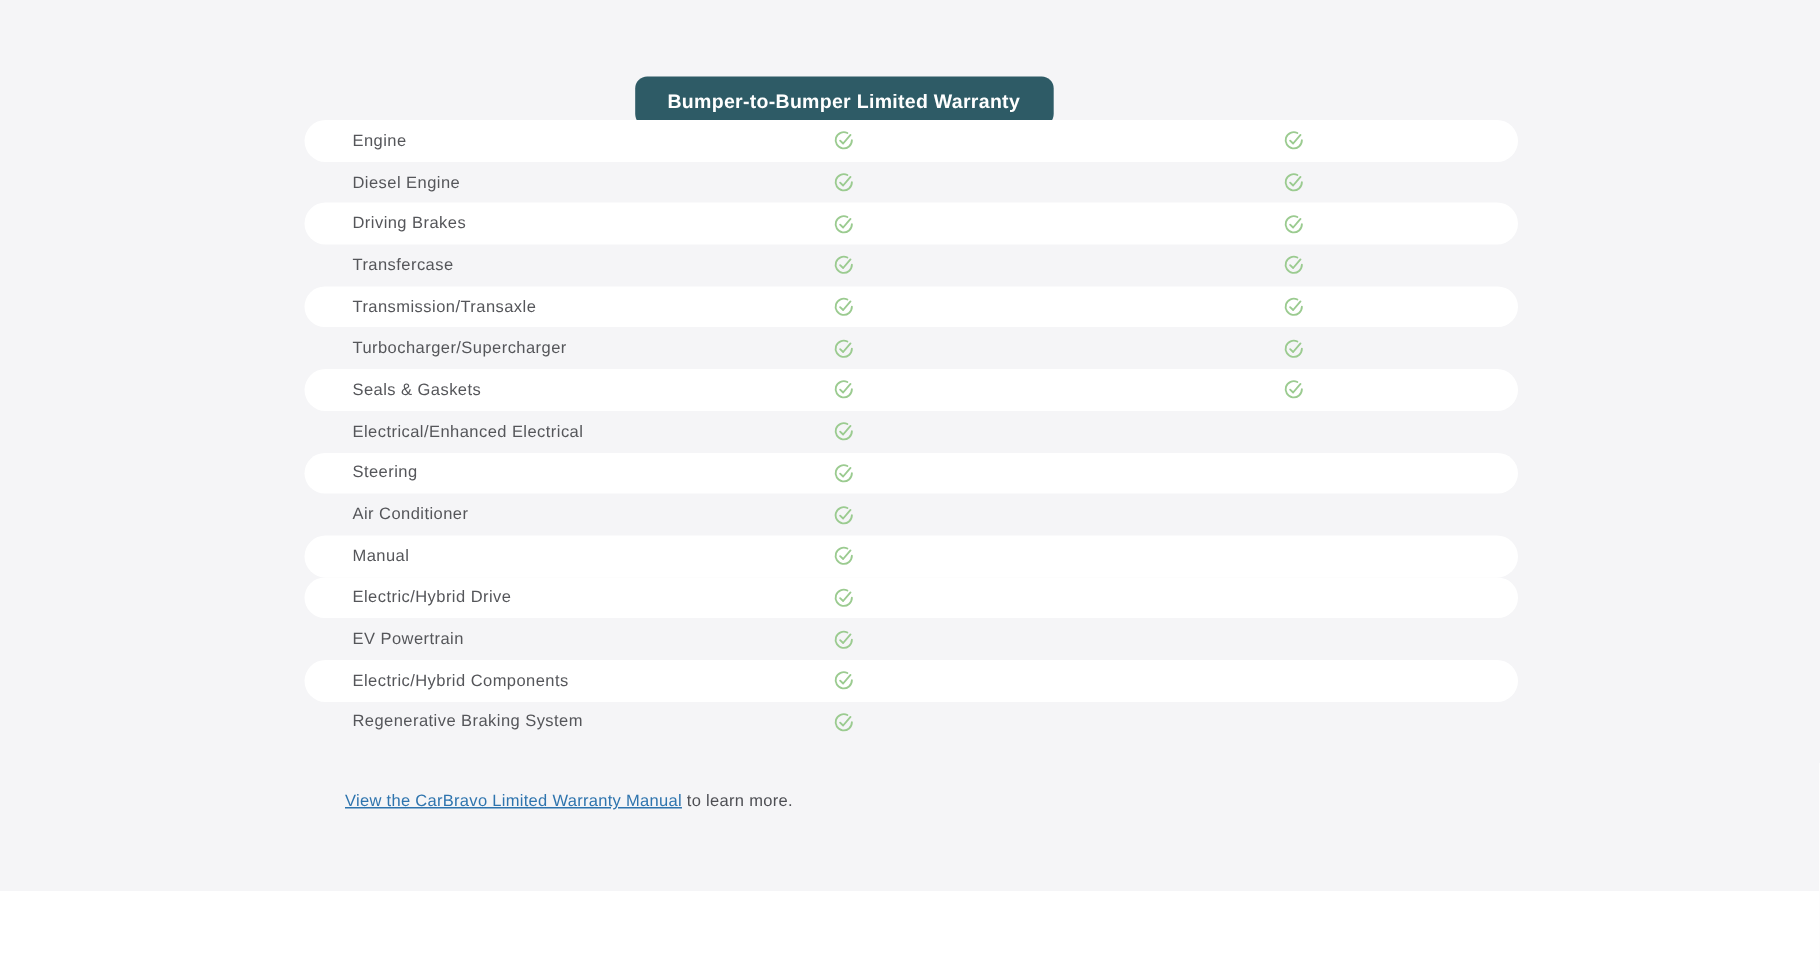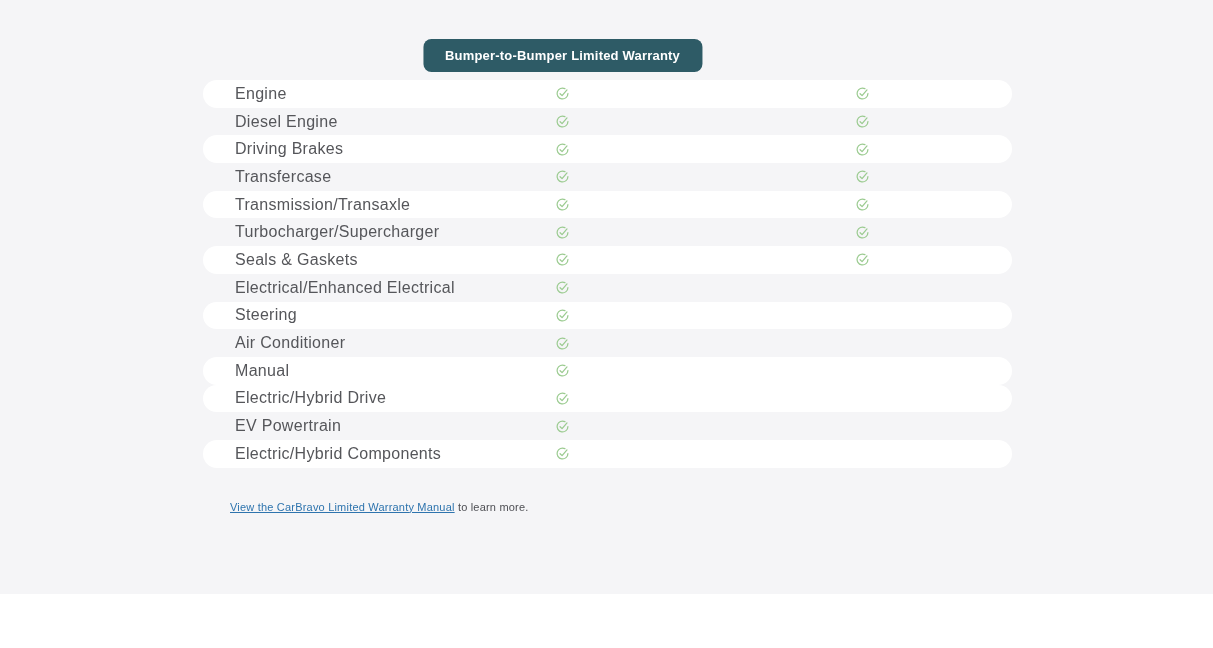--- a/index.html
+++ b/index.html
@@ -23,21 +23,21 @@
     box-sizing: border-box;
   }
   .header-row {
     position: relative;
     width: 809px;
     height: 33px;
     margin-left: 203px;
   }
   .col-header-pill {
     position: absolute;
-    top: 4px;
+    top: 16px;
     transform: translateX(-50%);
     height: 33px;
     line-height: 33px;
     padding: 0 22px;
     background: var(--header-pill-bg, #2E5B66);
     color: var(--header-pill-text, #ffffff);
     font-size: 13px;
     font-weight: bold;
     letter-spacing: 0.2px;
     border-radius: 8px;
@@ -56,21 +56,21 @@
     height: 27.7px;
     display: flex;
     align-items: center;
   }
   .row.alt {
     background: var(--row-bg, #ffffff);
     border-radius: 14px;
   }
   .row-label {
     padding-left: 32px;
-    font-size: 16px;
+    font-size: 11px;
     letter-spacing: 0.3px;
     color: var(--row-text, #55565A);
     white-space: nowrap;
   }
   .check-cell {
     position: absolute;
     top: 0;
     height: 100%;
     width: 60px;
     display: flex;
@@ -271,20 +271,30 @@
         <div class="row alt">
     <div class="row-label">Electric/Hybrid Components</div>
     <div class="check-cell check-1">
             <svg width="15" height="15" viewBox="0 0 18 18" fill="none">
               <path d="M15.5 9 A6.5 6.5 0 1 1 11.9 3.2" stroke="currentColor" stroke-width="1.5" stroke-linecap="round"></path>
               <path d="M6.1 9.3 L8.5 11.6 L14.4 4.7" stroke="currentColor" stroke-width="1.5" stroke-linecap="round" stroke-linejoin="round"></path>
             </svg>
           </div>
     <div class="check-cell check-2"></div>
   </div>
+        <div class="row">
+    <div class="row-label">Regenerative Braking System</div>
+    <div class="check-cell check-1">
+            <svg width="15" height="15" viewBox="0 0 18 18" fill="none">
+              <path d="M15.5 9 A6.5 6.5 0 1 1 11.9 3.2" stroke="currentColor" stroke-width="1.5" stroke-linecap="round"></path>
+              <path d="M6.1 9.3 L8.5 11.6 L14.4 4.7" stroke="currentColor" stroke-width="1.5" stroke-linecap="round" stroke-linejoin="round"></path>
+            </svg>
+          </div>
+    <div class="check-cell check-2"></div>
+  </div>
       </div>
 
     <div class="footer-note">
       <a class="manual-link">View the CarBravo Limited Warranty Manual</a><span> to learn more.</span>
     </div>
 
   </div>
 </div>
 
 </body></html>

